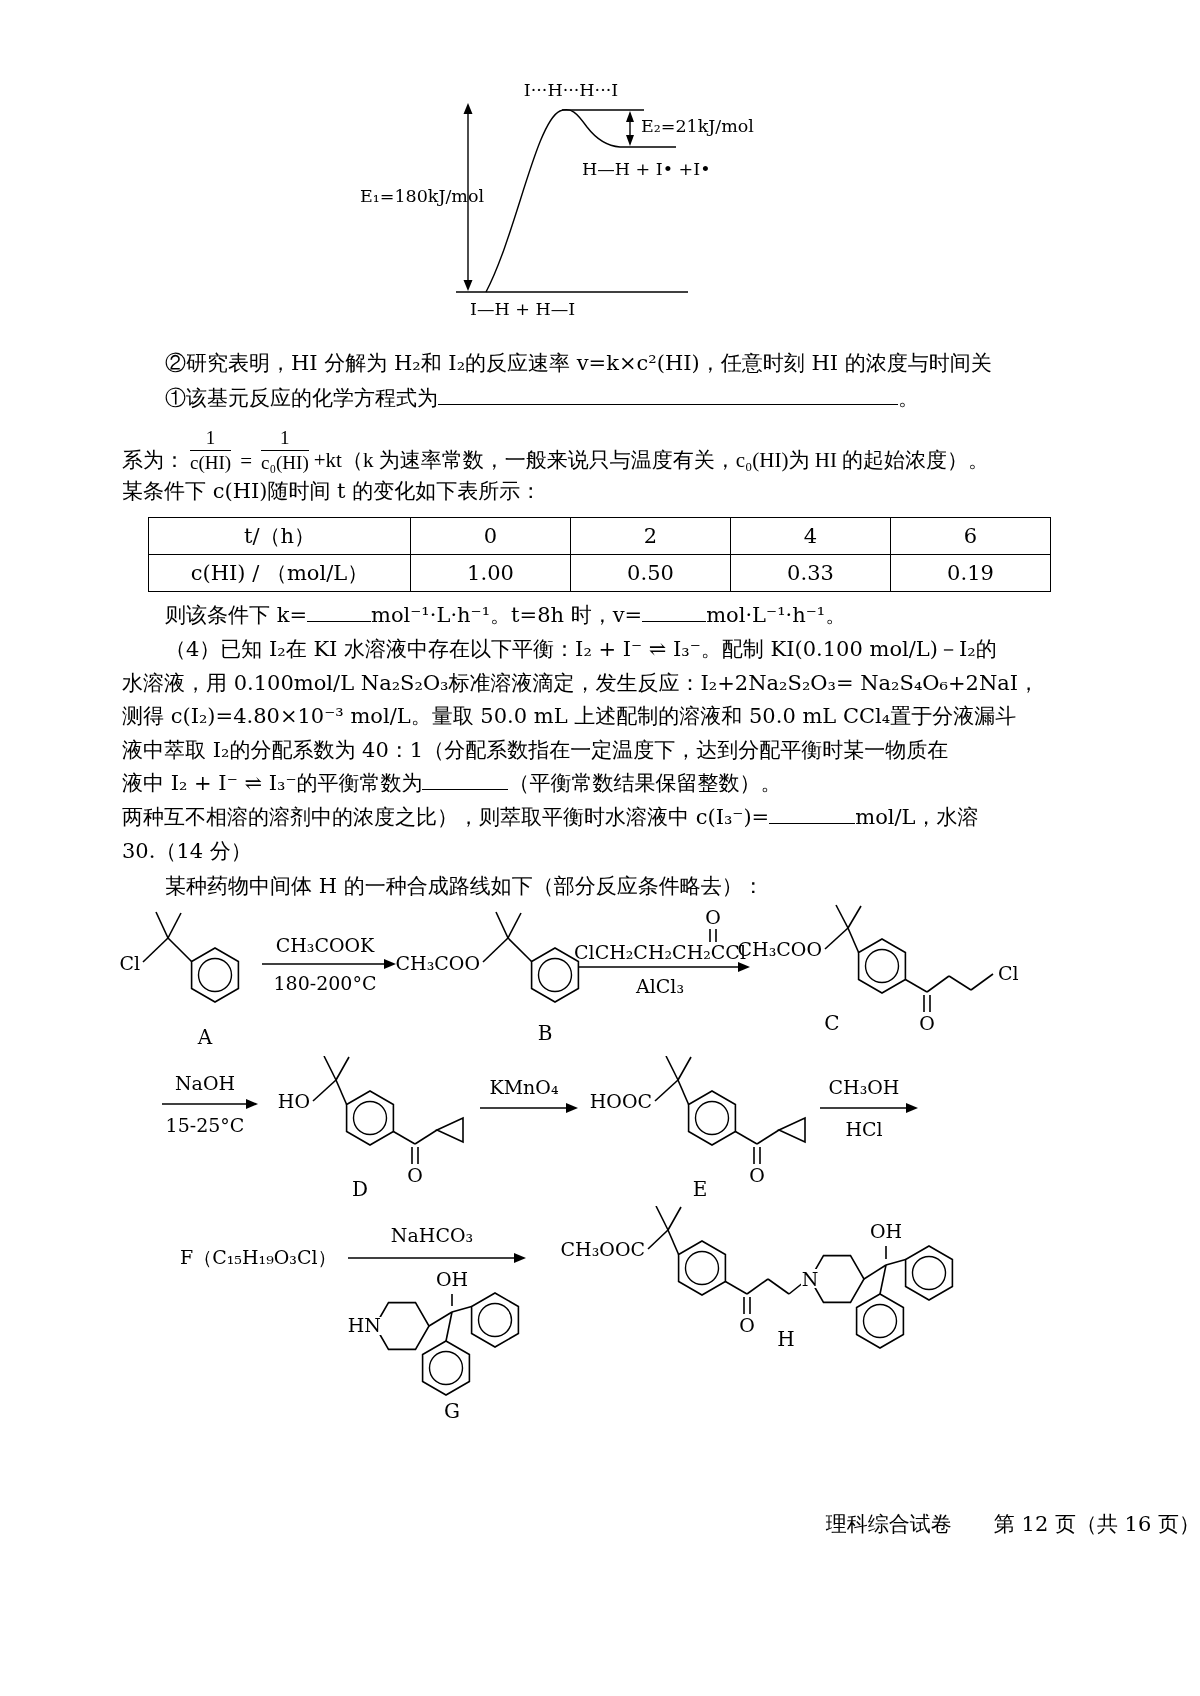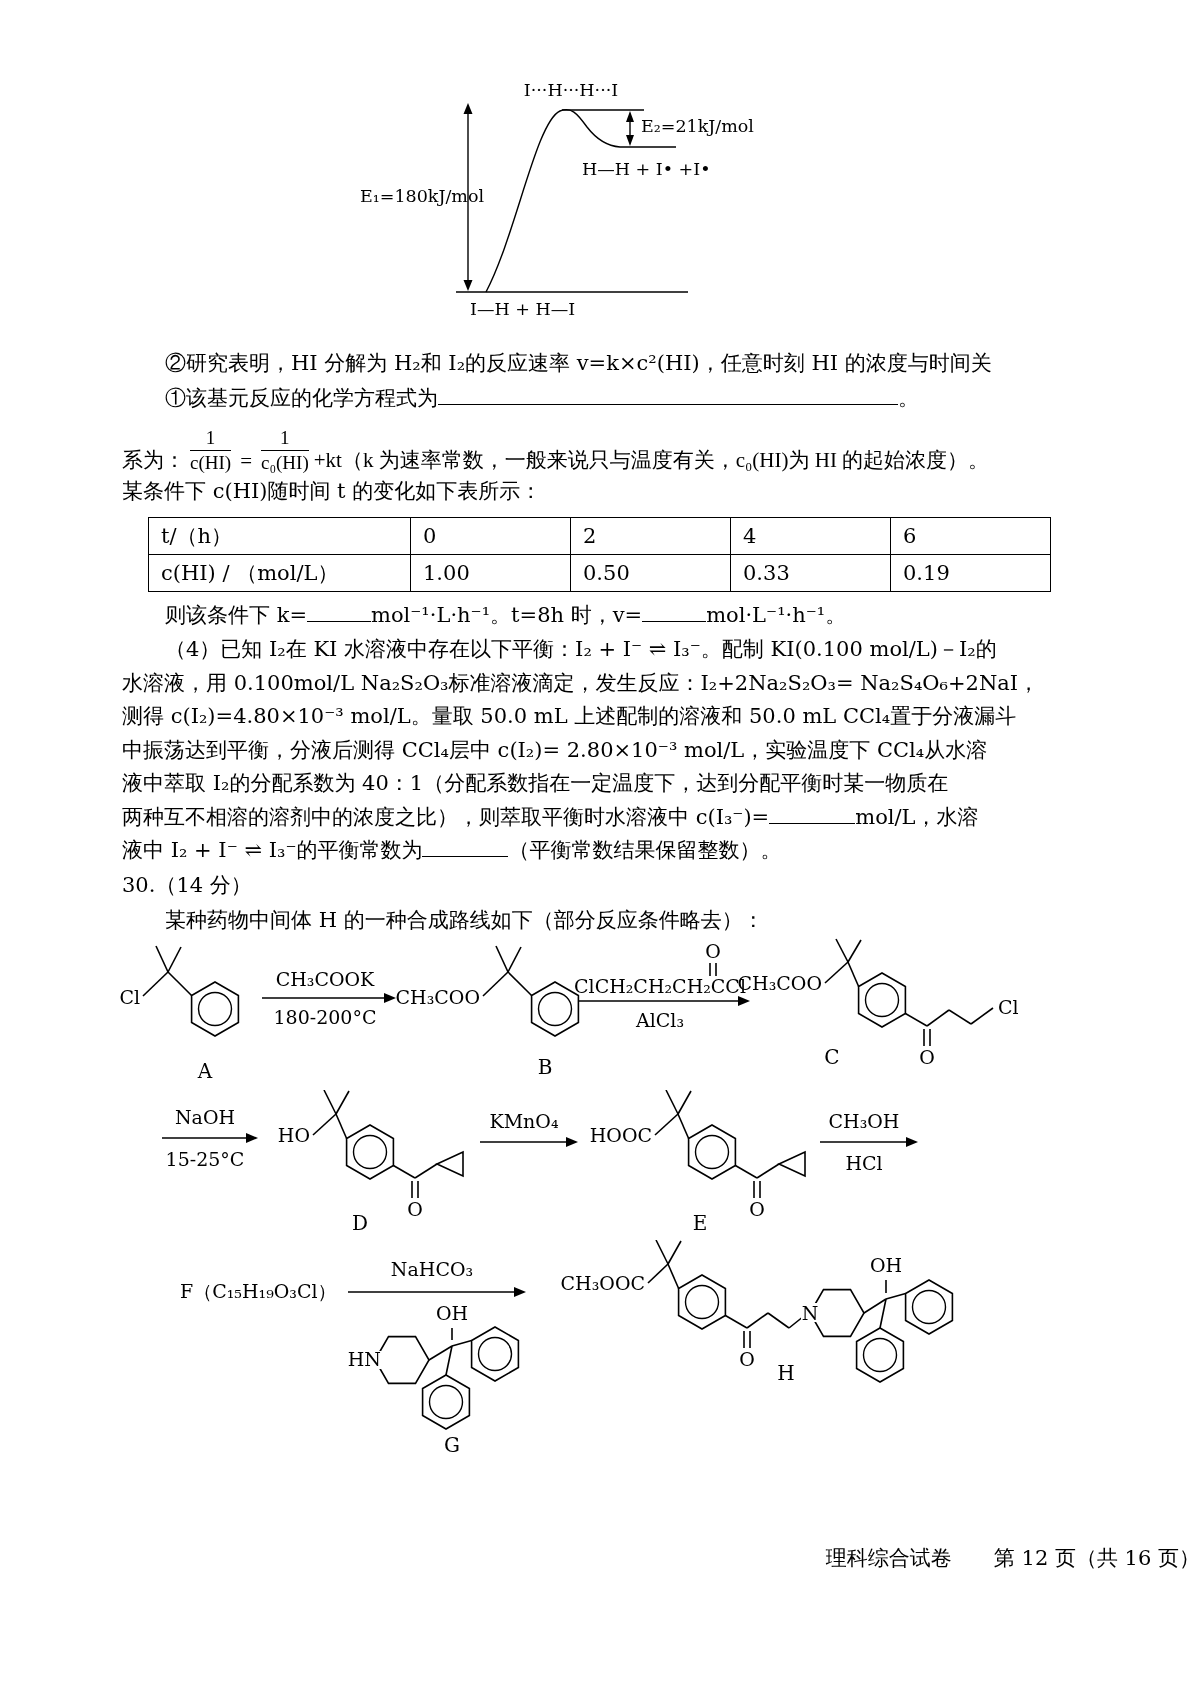--- a/index.html
+++ b/index.html
@@ -15,21 +15,21 @@
   .fracline { display:flex; align-items:flex-end; height:58px;font-family:Liberation Serif, serif; }
   .frac { display:inline-flex; flex-direction:column; text-align:center; font-size:19px; line-height:1.15; margin:0 5px; }
   .frac .num { border-bottom:1.6px solid #000; padding:0 7px 1px; }
   .frac .den { padding-top:1px; }
   .fracop { margin:0 4px; }
   .blank { display:inline-block; border-bottom:1.6px solid #000; height:1.05em; vertical-align:baseline; }
   .w-long { width:460px; }
   .w-s { width:64px; }
   .w-m { width:86px; }
   table.data { border-collapse:collapse; margin:8px 0 6px 26px; }
-  table.data td { border:1.6px solid #000; text-align:left; padding:4px 12px; height:37px; font-size:21px; }
+  table.data td { border:1.6px solid #000; text-align:center; padding:4px 12px; height:37px; font-size:21px; }
   table.data td.rh { width:262px; }
   table.data td.v { width:160px; }
   .p4 .line { line-height:33.5px; }
   svg { display:block; }
   svg text { fill:#000; font-family:"DejaVu Serif","Liberation Serif",serif; }
   svg.row { margin:0 auto 0 0; }
   svg.row text { font-size:19px; }
   svg.row text.biglabel { font-size:20px; }
   svg.ediag text { font-size:17.5px; }
   .skel line, .skel path { stroke:#000; stroke-width:1.6; fill:none; }
@@ -123,27 +123,26 @@
     </table>
 
   <div class="line indent">
     <span>则该条件下 k=</span><span class="blank w-s"></span><span>mol⁻¹·L·h⁻¹。t=8h 时，v=</span><span class="blank w-s"></span><span>mol·L⁻¹·h⁻¹。</span>
   </div>
 
   <div class="p4">
     <div class="line indent">（4）已知 I₂在 KI 水溶液中存在以下平衡：I₂ + I⁻ ⇌ I₃⁻。配制 KI(0.100 mol/L)－I₂的</div>
     <div class="line">水溶液，用 0.100mol/L Na₂S₂O₃标准溶液滴定，发生反应：I₂+2Na₂S₂O₃= Na₂S₄O₆+2NaI，</div>
     <div class="line">测得 c(I₂)=4.80×10⁻³ mol/L。量取 50.0 mL 上述配制的溶液和 50.0 mL CCl₄置于分液漏斗</div>
-    <div class="line">中振荡达到平衡，分液后测得 CCl₄层中 c(I₂)= 2.80×10⁻³ mol/L，实验温度下 CCl₄从水溶</div>
     <div class="line">液中萃取 I₂的分配系数为 40：1（分配系数指在一定温度下，达到分配平衡时某一物质在</div>
     <div class="line">
-      <span>两种互不相溶的溶剂中的浓度之比），则萃取平衡时水溶液中 c(I₃⁻)=</span><span class="blank w-m"></span><span>mol/L，水溶</span>
+      <span>液中 I₂ + I⁻ ⇌ I₃⁻的平衡常数为</span><span class="blank w-m"></span><span>（平衡常数结果保留整数）。</span>
     </div>
     <div class="line">
-      <span>液中 I₂ + I⁻ ⇌ I₃⁻的平衡常数为</span><span class="blank w-m"></span><span>（平衡常数结果保留整数）。</span>
+      <span>两种互不相溶的溶剂中的浓度之比），则萃取平衡时水溶液中 c(I₃⁻)=</span><span class="blank w-m"></span><span>mol/L，水溶</span>
     </div>
   </div>
 
   <div class="line">30.（14 分）</div>
   <div class="line indent">某种药物中间体 H 的一种合成路线如下（部分反应条件略去）：</div>
 </div>
 
 <svg class="row skel rowgap1" width="1100" height="152" viewBox="0 0 1100 152">
 
   <g>

